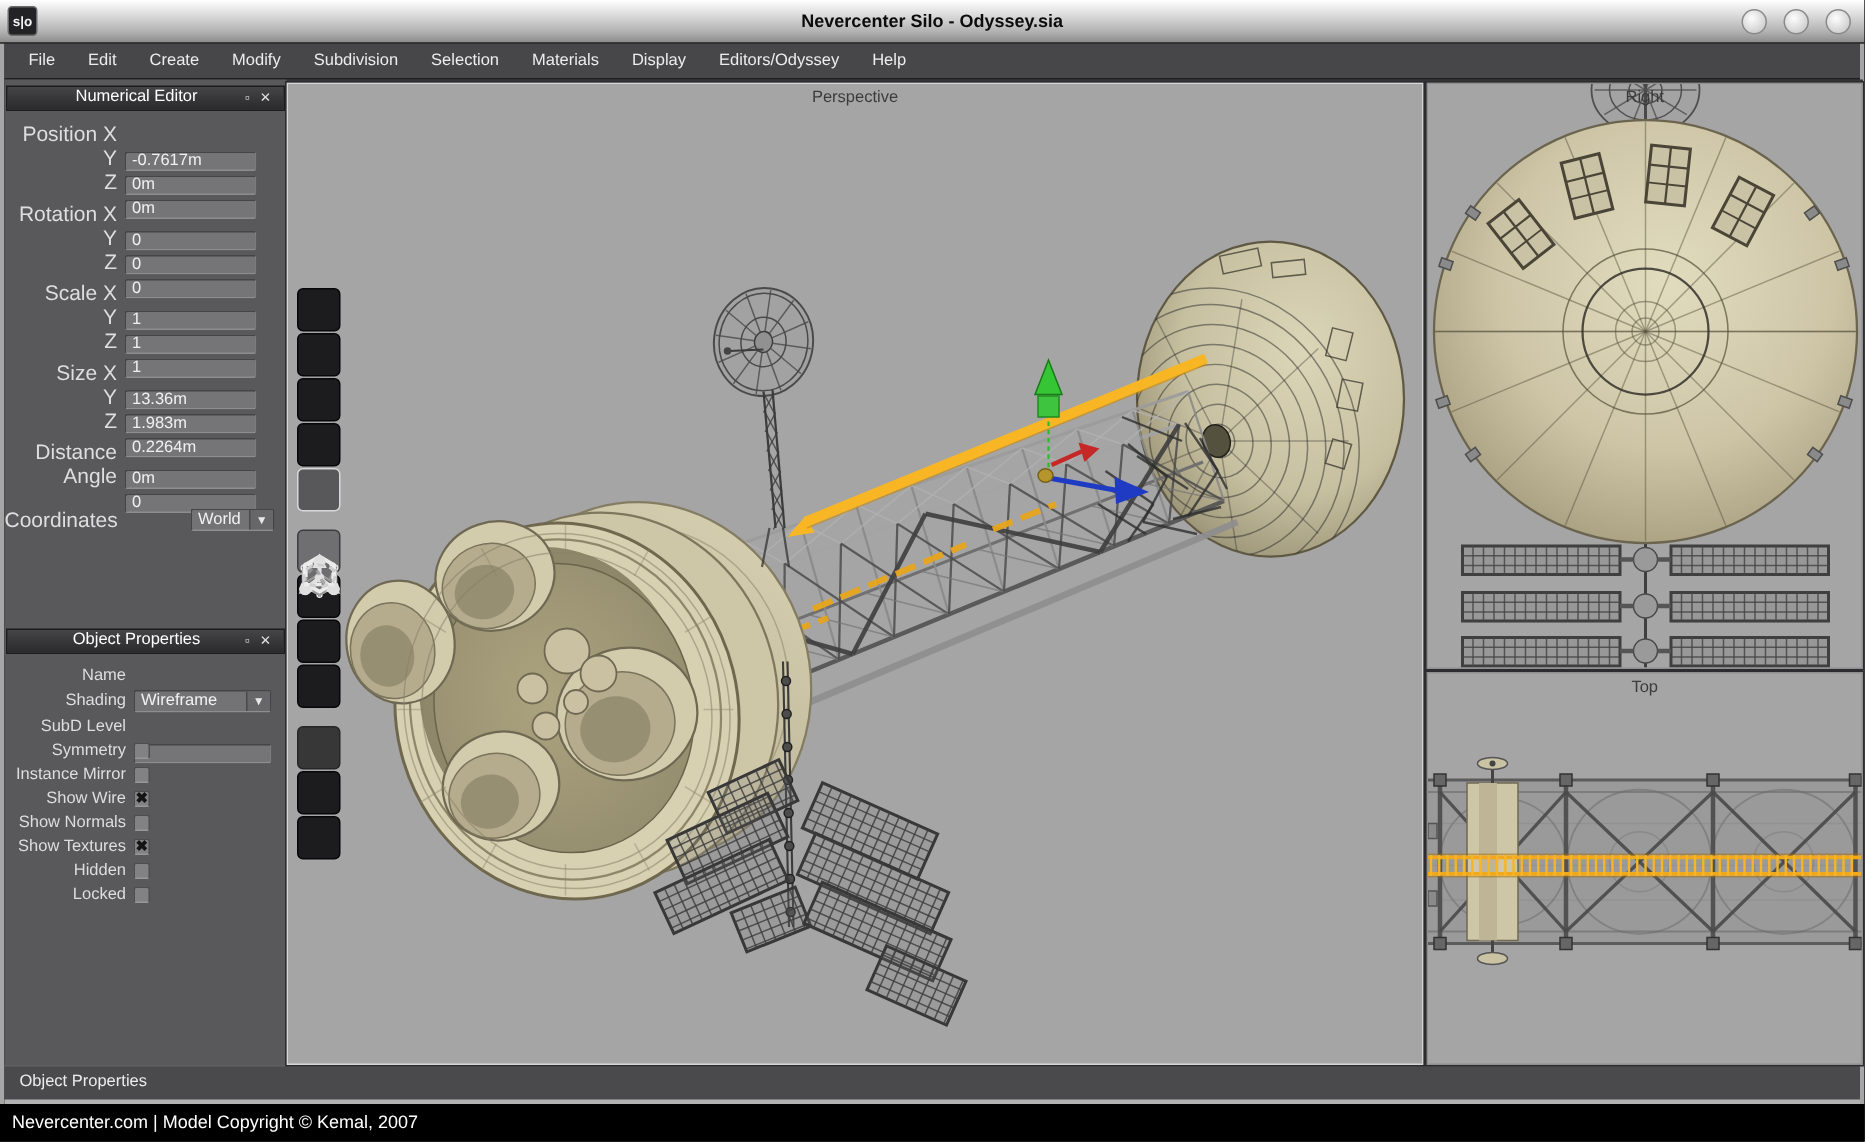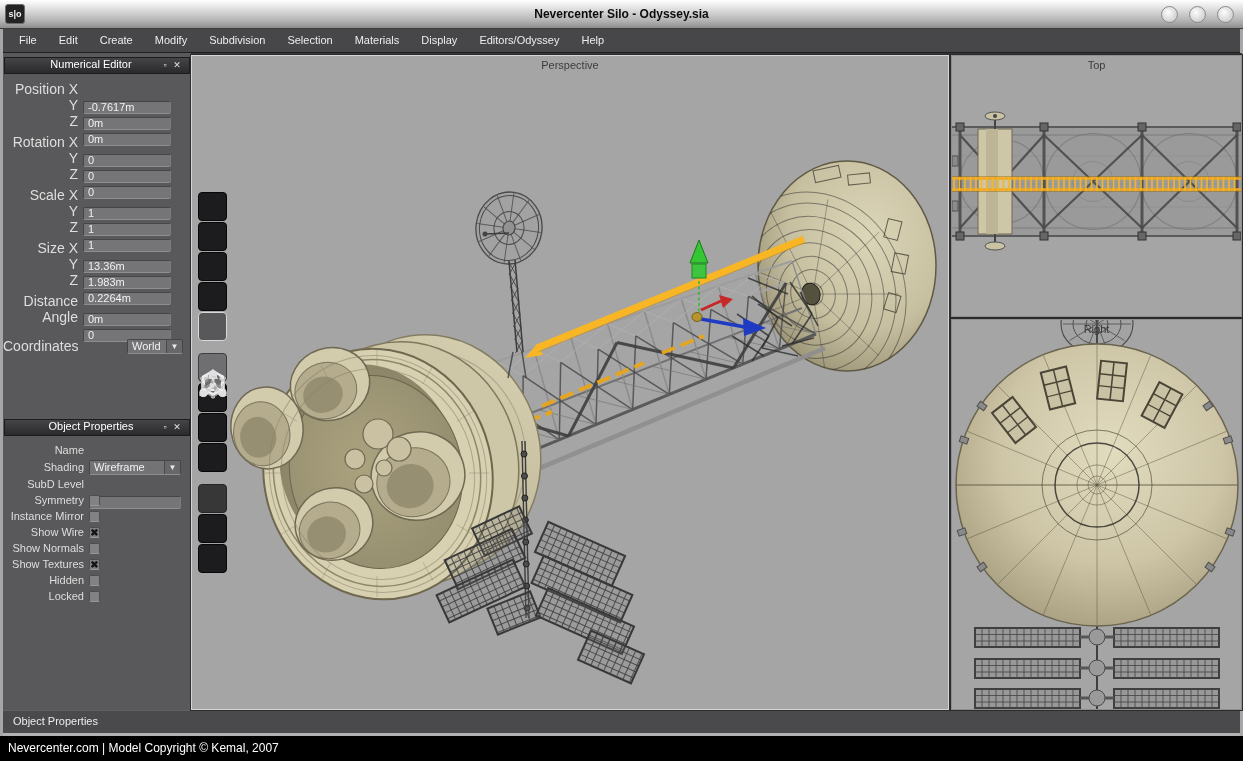--- a/index.html
+++ b/index.html
@@ -749,121 +749,20 @@
               </div>
               <div class="tb-btn">
                 <svg width="20" height="20" viewBox="0 0 20 20">
                   <ellipse cx="10" cy="10.5" rx="7" ry="4.8" fill="none" stroke="#cfcfcf" stroke-width="1.4" stroke-dasharray="3 2.4"></ellipse>
                 </svg>
               </div>
             </div>
         </div>
 
         <div class="right-col">
-          <div class="viewport vp-top">
-            <div class="vp-label">Top</div>
-            <svg id="svgT" viewBox="0 0 289 260" preserveAspectRatio="none">
-                <rect x="0" y="71" width="289" height="109" fill="rgba(135,135,135,0.35)"></rect>
-                <line x1="0" y1="71" x2="289" y2="71" stroke="#5b5b5b" stroke-width="2"></line>
-                <line x1="0" y1="79" x2="289" y2="79" stroke="#7d7d7d" stroke-width="1.2"></line>
-                <line x1="0" y1="172" x2="289" y2="172" stroke="#7d7d7d" stroke-width="1.2"></line>
-                <line x1="0" y1="180" x2="289" y2="180" stroke="#5b5b5b" stroke-width="2"></line>
-                <line x1="0" y1="100" x2="289" y2="100" stroke="#8a8a8a" stroke-width="1" opacity="0.5"></line>
-                <line x1="0" y1="128" x2="289" y2="128" stroke="#8a8a8a" stroke-width="1" opacity="0.4"></line>
-                <line x1="0" y1="151" x2="289" y2="151" stroke="#8a8a8a" stroke-width="1" opacity="0.5"></line>
-                <circle cx="50" cy="125.5" r="42" fill="none" stroke="#6d6d6d" stroke-width="1.2" opacity="0.55"></circle>
-                <circle cx="141" cy="125.5" r="48" fill="none" stroke="#6d6d6d" stroke-width="1.2" opacity="0.55"></circle>
-                <circle cx="237" cy="125.5" r="48" fill="none" stroke="#6d6d6d" stroke-width="1.2" opacity="0.55"></circle>
-                <circle cx="141" cy="125.5" r="20" fill="none" stroke="#6d6d6d" opacity="0.35"></circle>
-                <circle cx="237" cy="125.5" r="20" fill="none" stroke="#6d6d6d" opacity="0.35"></circle>
-                <line x1="8" y1="71" x2="8" y2="180" stroke="#525252" stroke-width="3"></line>
-                <rect x="4" y="67" width="8" height="8" fill="#666" stroke="#333"></rect>
-                <rect x="4" y="176" width="8" height="8" fill="#666" stroke="#333"></rect>
-                <line x1="92" y1="71" x2="92" y2="180" stroke="#525252" stroke-width="3"></line>
-                <rect x="88" y="67" width="8" height="8" fill="#666" stroke="#333"></rect>
-                <rect x="88" y="176" width="8" height="8" fill="#666" stroke="#333"></rect>
-                <line x1="190" y1="71" x2="190" y2="180" stroke="#525252" stroke-width="3"></line>
-                <rect x="186" y="67" width="8" height="8" fill="#666" stroke="#333"></rect>
-                <rect x="186" y="176" width="8" height="8" fill="#666" stroke="#333"></rect>
-                <line x1="285" y1="71" x2="285" y2="180" stroke="#525252" stroke-width="3"></line>
-                <rect x="281" y="67" width="8" height="8" fill="#666" stroke="#333"></rect>
-                <rect x="281" y="176" width="8" height="8" fill="#666" stroke="#333"></rect>
-                <line x1="8" y1="79" x2="92" y2="172" stroke="#4a4a4a" stroke-width="2.2" opacity="0.9"></line>
-                <line x1="8" y1="172" x2="92" y2="79" stroke="#4a4a4a" stroke-width="2.2" opacity="0.9"></line>
-                <line x1="92" y1="79" x2="190" y2="172" stroke="#4a4a4a" stroke-width="2.2" opacity="0.9"></line>
-                <line x1="92" y1="172" x2="190" y2="79" stroke="#4a4a4a" stroke-width="2.2" opacity="0.9"></line>
-                <line x1="190" y1="79" x2="285" y2="172" stroke="#4a4a4a" stroke-width="2.2" opacity="0.9"></line>
-                <line x1="190" y1="172" x2="285" y2="79" stroke="#4a4a4a" stroke-width="2.2" opacity="0.9"></line>
-                <rect x="26" y="73" width="34" height="105" fill="#cdc6a7" stroke="#6f6853"></rect>
-                <rect x="34" y="73" width="12" height="105" fill="#bdb595"></rect>
-                <line x1="43" y1="58" x2="43" y2="73" stroke="#444" stroke-width="2"></line>
-                <ellipse cx="43" cy="60" rx="10" ry="4" fill="#c9c2a3" stroke="#555"></ellipse>
-                <circle cx="43" cy="60" r="2" fill="#444"></circle>
-                <line x1="43" y1="178" x2="43" y2="190" stroke="#444" stroke-width="2"></line>
-                <ellipse cx="43" cy="190" rx="10" ry="4" fill="#c9c2a3" stroke="#555"></ellipse>
-                <rect x="0" y="100" width="6" height="10" fill="#8a8a8a" stroke="#555"></rect>
-                <rect x="0" y="145" width="6" height="10" fill="#8a8a8a" stroke="#555"></rect>
-                <line x1="0" y1="120.5" x2="289" y2="120.5" stroke="#a36f08" stroke-width="1" opacity="0.5"></line>
-                <line x1="0" y1="135.5" x2="289" y2="135.5" stroke="#a36f08" stroke-width="1" opacity="0.5"></line>
-                <line x1="0" y1="122.5" x2="289" y2="122.5" stroke="#f2a81c" stroke-width="2.5"></line>
-                <line x1="0" y1="133.5" x2="289" y2="133.5" stroke="#f2a81c" stroke-width="2.5"></line>
-                <line x1="2" y1="121" x2="2" y2="135" stroke="#f7b525" stroke-width="1.6"></line>
-                <line x1="7.5" y1="121" x2="7.5" y2="135" stroke="#f7b525" stroke-width="1.6"></line>
-                <line x1="13" y1="121" x2="13" y2="135" stroke="#f7b525" stroke-width="1.6"></line>
-                <line x1="18.5" y1="121" x2="18.5" y2="135" stroke="#f7b525" stroke-width="1.6"></line>
-                <line x1="24" y1="121" x2="24" y2="135" stroke="#f7b525" stroke-width="1.6"></line>
-                <line x1="29.5" y1="121" x2="29.5" y2="135" stroke="#f7b525" stroke-width="1.6"></line>
-                <line x1="35" y1="121" x2="35" y2="135" stroke="#f7b525" stroke-width="1.6"></line>
-                <line x1="40.5" y1="121" x2="40.5" y2="135" stroke="#f7b525" stroke-width="1.6"></line>
-                <line x1="46" y1="121" x2="46" y2="135" stroke="#f7b525" stroke-width="1.6"></line>
-                <line x1="51.5" y1="121" x2="51.5" y2="135" stroke="#f7b525" stroke-width="1.6"></line>
-                <line x1="57" y1="121" x2="57" y2="135" stroke="#f7b525" stroke-width="1.6"></line>
-                <line x1="62.5" y1="121" x2="62.5" y2="135" stroke="#f7b525" stroke-width="1.6"></line>
-                <line x1="68" y1="121" x2="68" y2="135" stroke="#f7b525" stroke-width="1.6"></line>
-                <line x1="73.5" y1="121" x2="73.5" y2="135" stroke="#f7b525" stroke-width="1.6"></line>
-                <line x1="79" y1="121" x2="79" y2="135" stroke="#f7b525" stroke-width="1.6"></line>
-                <line x1="84.5" y1="121" x2="84.5" y2="135" stroke="#f7b525" stroke-width="1.6"></line>
-                <line x1="90" y1="121" x2="90" y2="135" stroke="#f7b525" stroke-width="1.6"></line>
-                <line x1="95.5" y1="121" x2="95.5" y2="135" stroke="#f7b525" stroke-width="1.6"></line>
-                <line x1="101" y1="121" x2="101" y2="135" stroke="#f7b525" stroke-width="1.6"></line>
-                <line x1="106.5" y1="121" x2="106.5" y2="135" stroke="#f7b525" stroke-width="1.6"></line>
-                <line x1="112" y1="121" x2="112" y2="135" stroke="#f7b525" stroke-width="1.6"></line>
-                <line x1="117.5" y1="121" x2="117.5" y2="135" stroke="#f7b525" stroke-width="1.6"></line>
-                <line x1="123" y1="121" x2="123" y2="135" stroke="#f7b525" stroke-width="1.6"></line>
-                <line x1="128.5" y1="121" x2="128.5" y2="135" stroke="#f7b525" stroke-width="1.6"></line>
-                <line x1="134" y1="121" x2="134" y2="135" stroke="#f7b525" stroke-width="1.6"></line>
-                <line x1="139.5" y1="121" x2="139.5" y2="135" stroke="#f7b525" stroke-width="1.6"></line>
-                <line x1="145" y1="121" x2="145" y2="135" stroke="#f7b525" stroke-width="1.6"></line>
-                <line x1="150.5" y1="121" x2="150.5" y2="135" stroke="#f7b525" stroke-width="1.6"></line>
-                <line x1="156" y1="121" x2="156" y2="135" stroke="#f7b525" stroke-width="1.6"></line>
-                <line x1="161.5" y1="121" x2="161.5" y2="135" stroke="#f7b525" stroke-width="1.6"></line>
-                <line x1="167" y1="121" x2="167" y2="135" stroke="#f7b525" stroke-width="1.6"></line>
-                <line x1="172.5" y1="121" x2="172.5" y2="135" stroke="#f7b525" stroke-width="1.6"></line>
-                <line x1="178" y1="121" x2="178" y2="135" stroke="#f7b525" stroke-width="1.6"></line>
-                <line x1="183.5" y1="121" x2="183.5" y2="135" stroke="#f7b525" stroke-width="1.6"></line>
-                <line x1="189" y1="121" x2="189" y2="135" stroke="#f7b525" stroke-width="1.6"></line>
-                <line x1="194.5" y1="121" x2="194.5" y2="135" stroke="#f7b525" stroke-width="1.6"></line>
-                <line x1="200" y1="121" x2="200" y2="135" stroke="#f7b525" stroke-width="1.6"></line>
-                <line x1="205.5" y1="121" x2="205.5" y2="135" stroke="#f7b525" stroke-width="1.6"></line>
-                <line x1="211" y1="121" x2="211" y2="135" stroke="#f7b525" stroke-width="1.6"></line>
-                <line x1="216.5" y1="121" x2="216.5" y2="135" stroke="#f7b525" stroke-width="1.6"></line>
-                <line x1="222" y1="121" x2="222" y2="135" stroke="#f7b525" stroke-width="1.6"></line>
-                <line x1="227.5" y1="121" x2="227.5" y2="135" stroke="#f7b525" stroke-width="1.6"></line>
-                <line x1="233" y1="121" x2="233" y2="135" stroke="#f7b525" stroke-width="1.6"></line>
-                <line x1="238.5" y1="121" x2="238.5" y2="135" stroke="#f7b525" stroke-width="1.6"></line>
-                <line x1="244" y1="121" x2="244" y2="135" stroke="#f7b525" stroke-width="1.6"></line>
-                <line x1="249.5" y1="121" x2="249.5" y2="135" stroke="#f7b525" stroke-width="1.6"></line>
-                <line x1="255" y1="121" x2="255" y2="135" stroke="#f7b525" stroke-width="1.6"></line>
-                <line x1="260.5" y1="121" x2="260.5" y2="135" stroke="#f7b525" stroke-width="1.6"></line>
-                <line x1="266" y1="121" x2="266" y2="135" stroke="#f7b525" stroke-width="1.6"></line>
-                <line x1="271.5" y1="121" x2="271.5" y2="135" stroke="#f7b525" stroke-width="1.6"></line>
-                <line x1="277" y1="121" x2="277" y2="135" stroke="#f7b525" stroke-width="1.6"></line>
-                <line x1="282.5" y1="121" x2="282.5" y2="135" stroke="#f7b525" stroke-width="1.6"></line>
-              </svg>
-          </div>
           <div class="viewport vp-right">
             <div class="vp-label">Right</div>
             <svg id="svgR" viewBox="0 0 289 389" preserveAspectRatio="none">
               <defs>
                 <radialGradient id="rgSphR" cx="55%" cy="38%" r="72%">
                   <stop offset="0%" stop-color="#e2dcbf"></stop>
                     <stop offset="55%" stop-color="#cdc5a6"></stop>
                   <stop offset="88%" stop-color="#aaa283"></stop>
                     <stop offset="100%" stop-color="#8f8769"></stop>
                 </radialGradient>
@@ -1045,20 +944,121 @@
                 <line x1="246" y1="369" x2="246" y2="388" stroke="#474747" stroke-width="1" opacity="0.85"></line>
                 <line x1="253" y1="369" x2="253" y2="388" stroke="#474747" stroke-width="1" opacity="0.85"></line>
                 <line x1="260" y1="369" x2="260" y2="388" stroke="#474747" stroke-width="1" opacity="0.85"></line>
                 <line x1="162" y1="375.5" x2="267" y2="375.5" stroke="#474747" stroke-width="1" opacity="0.85"></line>
                 <line x1="162" y1="382" x2="267" y2="382" stroke="#474747" stroke-width="1" opacity="0.85"></line>
                 <circle cx="145" cy="378" r="8" fill="#9a9a9a" stroke="#4a4a4a"></circle>
                 <line x1="128" y1="378" x2="137" y2="378" stroke="#555" stroke-width="3"></line>
                 <line x1="153" y1="378" x2="162" y2="378" stroke="#555" stroke-width="3"></line>
               </svg>
           </div>
+          <div class="viewport vp-top">
+            <div class="vp-label">Top</div>
+            <svg id="svgT" viewBox="0 0 289 260" preserveAspectRatio="none">
+                <rect x="0" y="71" width="289" height="109" fill="rgba(135,135,135,0.35)"></rect>
+                <line x1="0" y1="71" x2="289" y2="71" stroke="#5b5b5b" stroke-width="2"></line>
+                <line x1="0" y1="79" x2="289" y2="79" stroke="#7d7d7d" stroke-width="1.2"></line>
+                <line x1="0" y1="172" x2="289" y2="172" stroke="#7d7d7d" stroke-width="1.2"></line>
+                <line x1="0" y1="180" x2="289" y2="180" stroke="#5b5b5b" stroke-width="2"></line>
+                <line x1="0" y1="100" x2="289" y2="100" stroke="#8a8a8a" stroke-width="1" opacity="0.5"></line>
+                <line x1="0" y1="128" x2="289" y2="128" stroke="#8a8a8a" stroke-width="1" opacity="0.4"></line>
+                <line x1="0" y1="151" x2="289" y2="151" stroke="#8a8a8a" stroke-width="1" opacity="0.5"></line>
+                <circle cx="50" cy="125.5" r="42" fill="none" stroke="#6d6d6d" stroke-width="1.2" opacity="0.55"></circle>
+                <circle cx="141" cy="125.5" r="48" fill="none" stroke="#6d6d6d" stroke-width="1.2" opacity="0.55"></circle>
+                <circle cx="237" cy="125.5" r="48" fill="none" stroke="#6d6d6d" stroke-width="1.2" opacity="0.55"></circle>
+                <circle cx="141" cy="125.5" r="20" fill="none" stroke="#6d6d6d" opacity="0.35"></circle>
+                <circle cx="237" cy="125.5" r="20" fill="none" stroke="#6d6d6d" opacity="0.35"></circle>
+                <line x1="8" y1="71" x2="8" y2="180" stroke="#525252" stroke-width="3"></line>
+                <rect x="4" y="67" width="8" height="8" fill="#666" stroke="#333"></rect>
+                <rect x="4" y="176" width="8" height="8" fill="#666" stroke="#333"></rect>
+                <line x1="92" y1="71" x2="92" y2="180" stroke="#525252" stroke-width="3"></line>
+                <rect x="88" y="67" width="8" height="8" fill="#666" stroke="#333"></rect>
+                <rect x="88" y="176" width="8" height="8" fill="#666" stroke="#333"></rect>
+                <line x1="190" y1="71" x2="190" y2="180" stroke="#525252" stroke-width="3"></line>
+                <rect x="186" y="67" width="8" height="8" fill="#666" stroke="#333"></rect>
+                <rect x="186" y="176" width="8" height="8" fill="#666" stroke="#333"></rect>
+                <line x1="285" y1="71" x2="285" y2="180" stroke="#525252" stroke-width="3"></line>
+                <rect x="281" y="67" width="8" height="8" fill="#666" stroke="#333"></rect>
+                <rect x="281" y="176" width="8" height="8" fill="#666" stroke="#333"></rect>
+                <line x1="8" y1="79" x2="92" y2="172" stroke="#4a4a4a" stroke-width="2.2" opacity="0.9"></line>
+                <line x1="8" y1="172" x2="92" y2="79" stroke="#4a4a4a" stroke-width="2.2" opacity="0.9"></line>
+                <line x1="92" y1="79" x2="190" y2="172" stroke="#4a4a4a" stroke-width="2.2" opacity="0.9"></line>
+                <line x1="92" y1="172" x2="190" y2="79" stroke="#4a4a4a" stroke-width="2.2" opacity="0.9"></line>
+                <line x1="190" y1="79" x2="285" y2="172" stroke="#4a4a4a" stroke-width="2.2" opacity="0.9"></line>
+                <line x1="190" y1="172" x2="285" y2="79" stroke="#4a4a4a" stroke-width="2.2" opacity="0.9"></line>
+                <rect x="26" y="73" width="34" height="105" fill="#cdc6a7" stroke="#6f6853"></rect>
+                <rect x="34" y="73" width="12" height="105" fill="#bdb595"></rect>
+                <line x1="43" y1="58" x2="43" y2="73" stroke="#444" stroke-width="2"></line>
+                <ellipse cx="43" cy="60" rx="10" ry="4" fill="#c9c2a3" stroke="#555"></ellipse>
+                <circle cx="43" cy="60" r="2" fill="#444"></circle>
+                <line x1="43" y1="178" x2="43" y2="190" stroke="#444" stroke-width="2"></line>
+                <ellipse cx="43" cy="190" rx="10" ry="4" fill="#c9c2a3" stroke="#555"></ellipse>
+                <rect x="0" y="100" width="6" height="10" fill="#8a8a8a" stroke="#555"></rect>
+                <rect x="0" y="145" width="6" height="10" fill="#8a8a8a" stroke="#555"></rect>
+                <line x1="0" y1="120.5" x2="289" y2="120.5" stroke="#a36f08" stroke-width="1" opacity="0.5"></line>
+                <line x1="0" y1="135.5" x2="289" y2="135.5" stroke="#a36f08" stroke-width="1" opacity="0.5"></line>
+                <line x1="0" y1="122.5" x2="289" y2="122.5" stroke="#f2a81c" stroke-width="2.5"></line>
+                <line x1="0" y1="133.5" x2="289" y2="133.5" stroke="#f2a81c" stroke-width="2.5"></line>
+                <line x1="2" y1="121" x2="2" y2="135" stroke="#f7b525" stroke-width="1.6"></line>
+                <line x1="7.5" y1="121" x2="7.5" y2="135" stroke="#f7b525" stroke-width="1.6"></line>
+                <line x1="13" y1="121" x2="13" y2="135" stroke="#f7b525" stroke-width="1.6"></line>
+                <line x1="18.5" y1="121" x2="18.5" y2="135" stroke="#f7b525" stroke-width="1.6"></line>
+                <line x1="24" y1="121" x2="24" y2="135" stroke="#f7b525" stroke-width="1.6"></line>
+                <line x1="29.5" y1="121" x2="29.5" y2="135" stroke="#f7b525" stroke-width="1.6"></line>
+                <line x1="35" y1="121" x2="35" y2="135" stroke="#f7b525" stroke-width="1.6"></line>
+                <line x1="40.5" y1="121" x2="40.5" y2="135" stroke="#f7b525" stroke-width="1.6"></line>
+                <line x1="46" y1="121" x2="46" y2="135" stroke="#f7b525" stroke-width="1.6"></line>
+                <line x1="51.5" y1="121" x2="51.5" y2="135" stroke="#f7b525" stroke-width="1.6"></line>
+                <line x1="57" y1="121" x2="57" y2="135" stroke="#f7b525" stroke-width="1.6"></line>
+                <line x1="62.5" y1="121" x2="62.5" y2="135" stroke="#f7b525" stroke-width="1.6"></line>
+                <line x1="68" y1="121" x2="68" y2="135" stroke="#f7b525" stroke-width="1.6"></line>
+                <line x1="73.5" y1="121" x2="73.5" y2="135" stroke="#f7b525" stroke-width="1.6"></line>
+                <line x1="79" y1="121" x2="79" y2="135" stroke="#f7b525" stroke-width="1.6"></line>
+                <line x1="84.5" y1="121" x2="84.5" y2="135" stroke="#f7b525" stroke-width="1.6"></line>
+                <line x1="90" y1="121" x2="90" y2="135" stroke="#f7b525" stroke-width="1.6"></line>
+                <line x1="95.5" y1="121" x2="95.5" y2="135" stroke="#f7b525" stroke-width="1.6"></line>
+                <line x1="101" y1="121" x2="101" y2="135" stroke="#f7b525" stroke-width="1.6"></line>
+                <line x1="106.5" y1="121" x2="106.5" y2="135" stroke="#f7b525" stroke-width="1.6"></line>
+                <line x1="112" y1="121" x2="112" y2="135" stroke="#f7b525" stroke-width="1.6"></line>
+                <line x1="117.5" y1="121" x2="117.5" y2="135" stroke="#f7b525" stroke-width="1.6"></line>
+                <line x1="123" y1="121" x2="123" y2="135" stroke="#f7b525" stroke-width="1.6"></line>
+                <line x1="128.5" y1="121" x2="128.5" y2="135" stroke="#f7b525" stroke-width="1.6"></line>
+                <line x1="134" y1="121" x2="134" y2="135" stroke="#f7b525" stroke-width="1.6"></line>
+                <line x1="139.5" y1="121" x2="139.5" y2="135" stroke="#f7b525" stroke-width="1.6"></line>
+                <line x1="145" y1="121" x2="145" y2="135" stroke="#f7b525" stroke-width="1.6"></line>
+                <line x1="150.5" y1="121" x2="150.5" y2="135" stroke="#f7b525" stroke-width="1.6"></line>
+                <line x1="156" y1="121" x2="156" y2="135" stroke="#f7b525" stroke-width="1.6"></line>
+                <line x1="161.5" y1="121" x2="161.5" y2="135" stroke="#f7b525" stroke-width="1.6"></line>
+                <line x1="167" y1="121" x2="167" y2="135" stroke="#f7b525" stroke-width="1.6"></line>
+                <line x1="172.5" y1="121" x2="172.5" y2="135" stroke="#f7b525" stroke-width="1.6"></line>
+                <line x1="178" y1="121" x2="178" y2="135" stroke="#f7b525" stroke-width="1.6"></line>
+                <line x1="183.5" y1="121" x2="183.5" y2="135" stroke="#f7b525" stroke-width="1.6"></line>
+                <line x1="189" y1="121" x2="189" y2="135" stroke="#f7b525" stroke-width="1.6"></line>
+                <line x1="194.5" y1="121" x2="194.5" y2="135" stroke="#f7b525" stroke-width="1.6"></line>
+                <line x1="200" y1="121" x2="200" y2="135" stroke="#f7b525" stroke-width="1.6"></line>
+                <line x1="205.5" y1="121" x2="205.5" y2="135" stroke="#f7b525" stroke-width="1.6"></line>
+                <line x1="211" y1="121" x2="211" y2="135" stroke="#f7b525" stroke-width="1.6"></line>
+                <line x1="216.5" y1="121" x2="216.5" y2="135" stroke="#f7b525" stroke-width="1.6"></line>
+                <line x1="222" y1="121" x2="222" y2="135" stroke="#f7b525" stroke-width="1.6"></line>
+                <line x1="227.5" y1="121" x2="227.5" y2="135" stroke="#f7b525" stroke-width="1.6"></line>
+                <line x1="233" y1="121" x2="233" y2="135" stroke="#f7b525" stroke-width="1.6"></line>
+                <line x1="238.5" y1="121" x2="238.5" y2="135" stroke="#f7b525" stroke-width="1.6"></line>
+                <line x1="244" y1="121" x2="244" y2="135" stroke="#f7b525" stroke-width="1.6"></line>
+                <line x1="249.5" y1="121" x2="249.5" y2="135" stroke="#f7b525" stroke-width="1.6"></line>
+                <line x1="255" y1="121" x2="255" y2="135" stroke="#f7b525" stroke-width="1.6"></line>
+                <line x1="260.5" y1="121" x2="260.5" y2="135" stroke="#f7b525" stroke-width="1.6"></line>
+                <line x1="266" y1="121" x2="266" y2="135" stroke="#f7b525" stroke-width="1.6"></line>
+                <line x1="271.5" y1="121" x2="271.5" y2="135" stroke="#f7b525" stroke-width="1.6"></line>
+                <line x1="277" y1="121" x2="277" y2="135" stroke="#f7b525" stroke-width="1.6"></line>
+                <line x1="282.5" y1="121" x2="282.5" y2="135" stroke="#f7b525" stroke-width="1.6"></line>
+              </svg>
+          </div>
         </div>
       </div>
     </div>
 
     <div class="statusbar">
       <span>Object Properties</span>
     </div>
   </div>
 
   <div class="bottombar">

